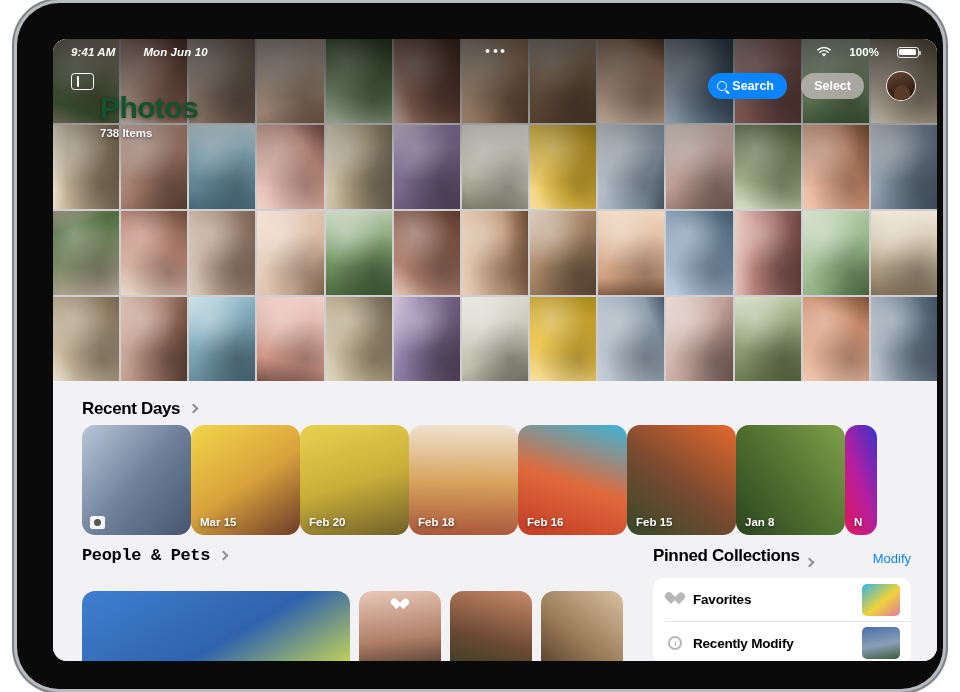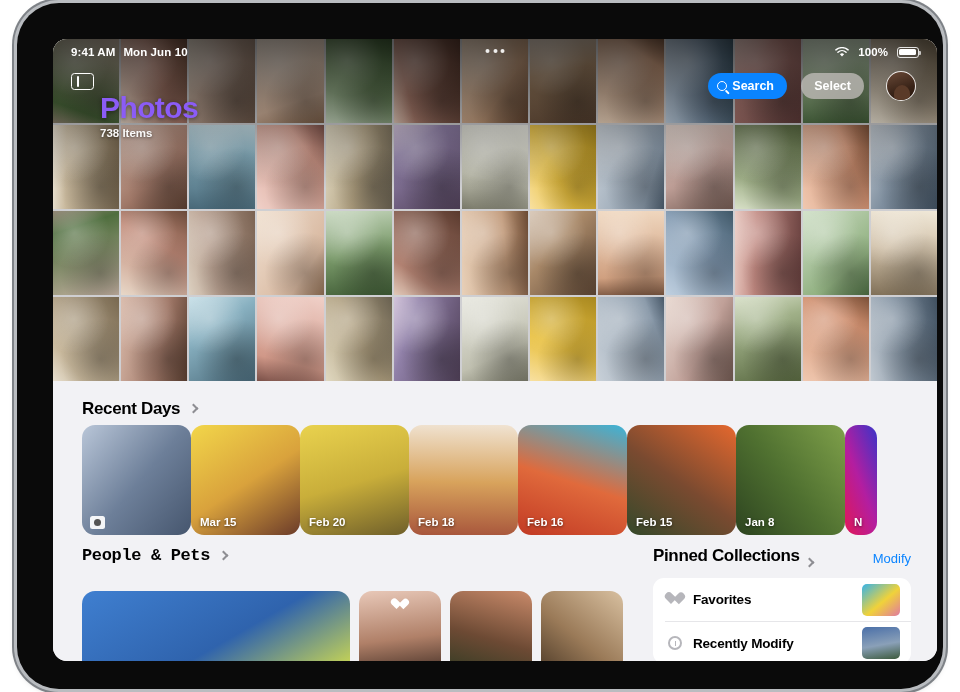--- a/index.html
+++ b/index.html
@@ -35,36 +35,36 @@
     background:linear-gradient(180deg, rgba(0,0,0,.62) 0%, rgba(0,0,0,.34) 42%, rgba(0,0,0,0) 100%);
     pointer-events:none;
   }
 
   
   #status-bar{
     position:absolute; left:0; top:0; width:884px; height:26px;
     display:flex; align-items:center; padding:0 18px; color:#fff;
     font-size:11.5px; font-weight:600; letter-spacing:.1px;
   }
-  #status-left{ display:flex; gap:8px; }
-  #status-right{ margin-left:auto; display:flex; align-items:center; gap:9px; }
+  #status-left{ display:flex; gap:28px;font-style:italic; }
+  #status-right{ margin-left:auto; display:flex; align-items:center; gap:18px; }
   .batt{ width:22px; height:11px; border:1.3px solid rgba(255,255,255,.85); border-radius:3px; position:relative; }
   .batt i{ position:absolute; left:1.3px; top:1.3px; bottom:1.3px; width:17px; background:#fff; border-radius:1.5px; display:block; }
   .batt::after{ content:""; position:absolute; right:-3px; top:3.2px; width:1.8px; height:4.2px; background:rgba(255,255,255,.7); border-radius:0 1px 1px 0; }
   .dots3{ position:absolute; left:50%; top:10px; transform:translateX(-50%); display:flex; gap:3.5px; }
   .dots3 span{ width:4px; height:4px; border-radius:50%; background:rgba(255,255,255,.9); }
 
   
   #nav-overlay{ position:absolute; left:0; top:26px; width:884px; height:110px; }
   #sidebar-toggle{
     position:absolute; left:18px; top:8px; width:23px; height:17px;
     border:1.7px solid #fff; border-radius:3.5px;
   }
   #sidebar-toggle::before{ content:""; position:absolute; left:4.5px; top:2px; bottom:2px; width:2.5px; background:#fff; border-radius:1px; }
-  #page-title{ position:absolute; left:47px; top:26px; color:#8b5cf6; font-size:30px; font-weight:700; letter-spacing:-.6px; text-shadow:0 1px 4px rgba(0,0,0,.45); }
+  #page-title{ position:absolute; left:47px; top:26px; color:#14532d; font-size:30px; font-weight:700; letter-spacing:-.6px; text-shadow:0 1px 4px rgba(0,0,0,.45); }
   #item-count{ position:absolute; left:47px; top:62px; color:rgba(255,255,255,.96); font-size:11.5px; font-weight:600; text-shadow:0 1px 3px rgba(0,0,0,.5); }
 
   #search-button{
     position:absolute; right:150px; top:8px; height:26px; padding:0 13px 0 9px;
     background:#0a84ff; border-radius:14px; color:#fff; font-size:12.5px; font-weight:600;
     display:flex; align-items:center; gap:5px;
   }
   .mag{ width:10px; height:10px; border:1.6px solid #fff; border-radius:50%; position:relative; }
   .mag::after{ content:""; position:absolute; right:-3.4px; bottom:-2.6px; width:4.6px; height:1.6px; background:#fff; transform:rotate(45deg); border-radius:1px; }
 

